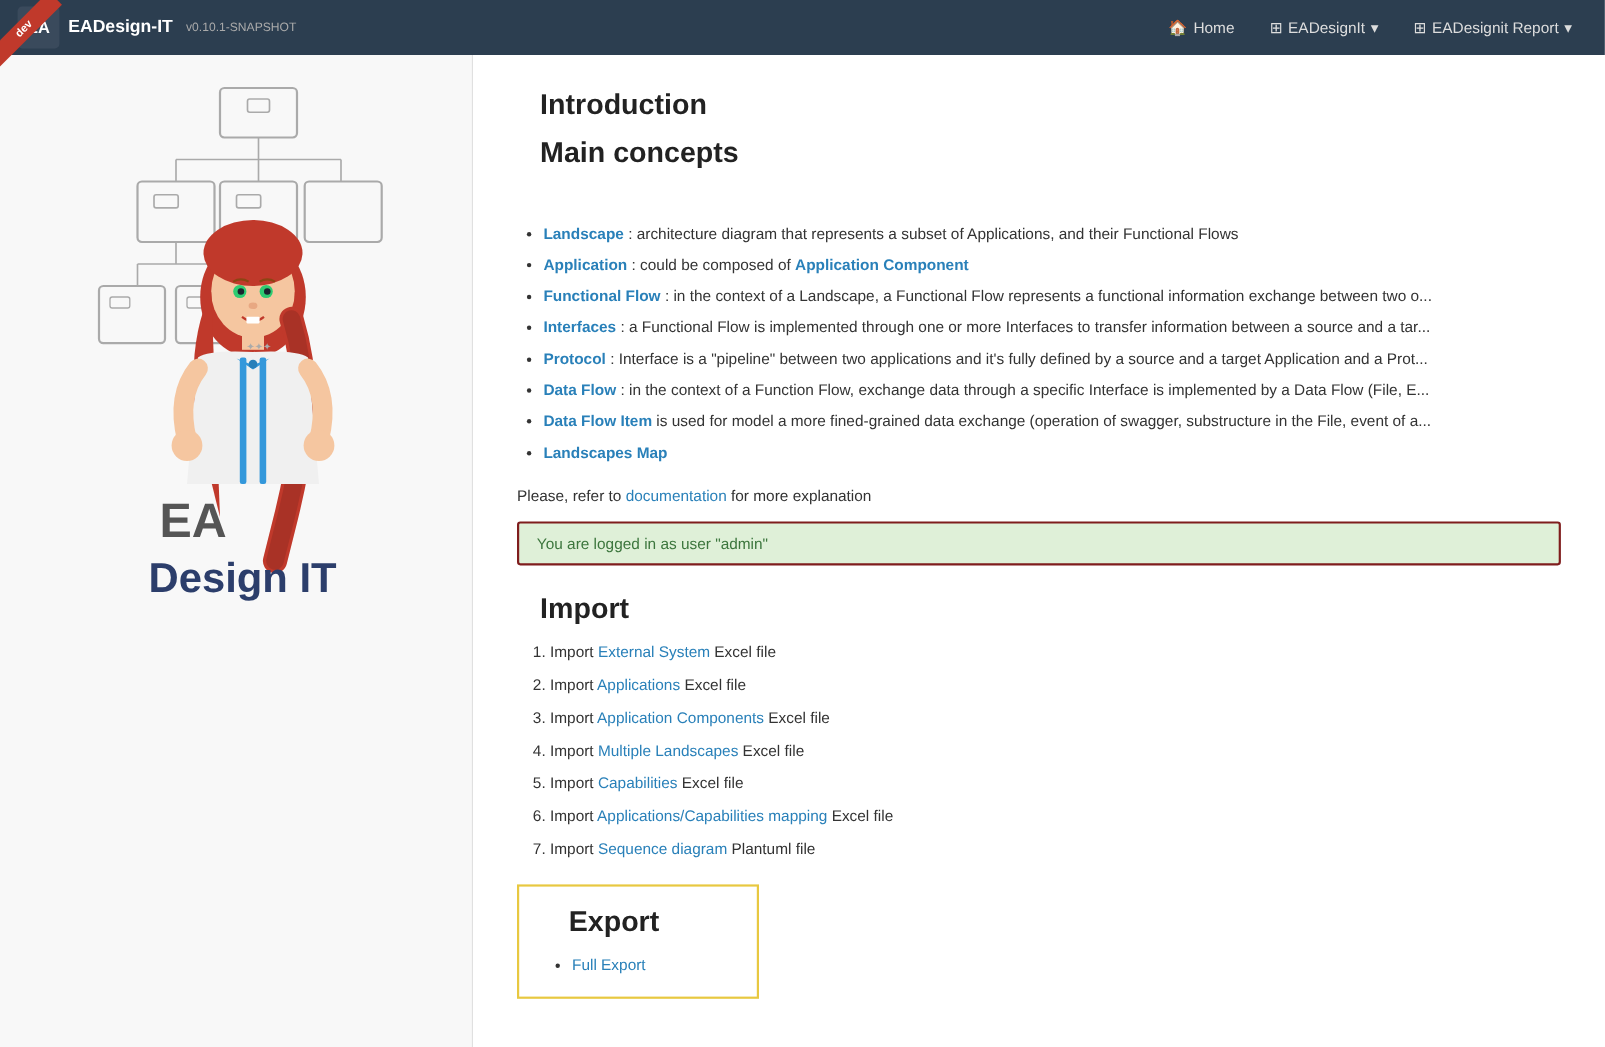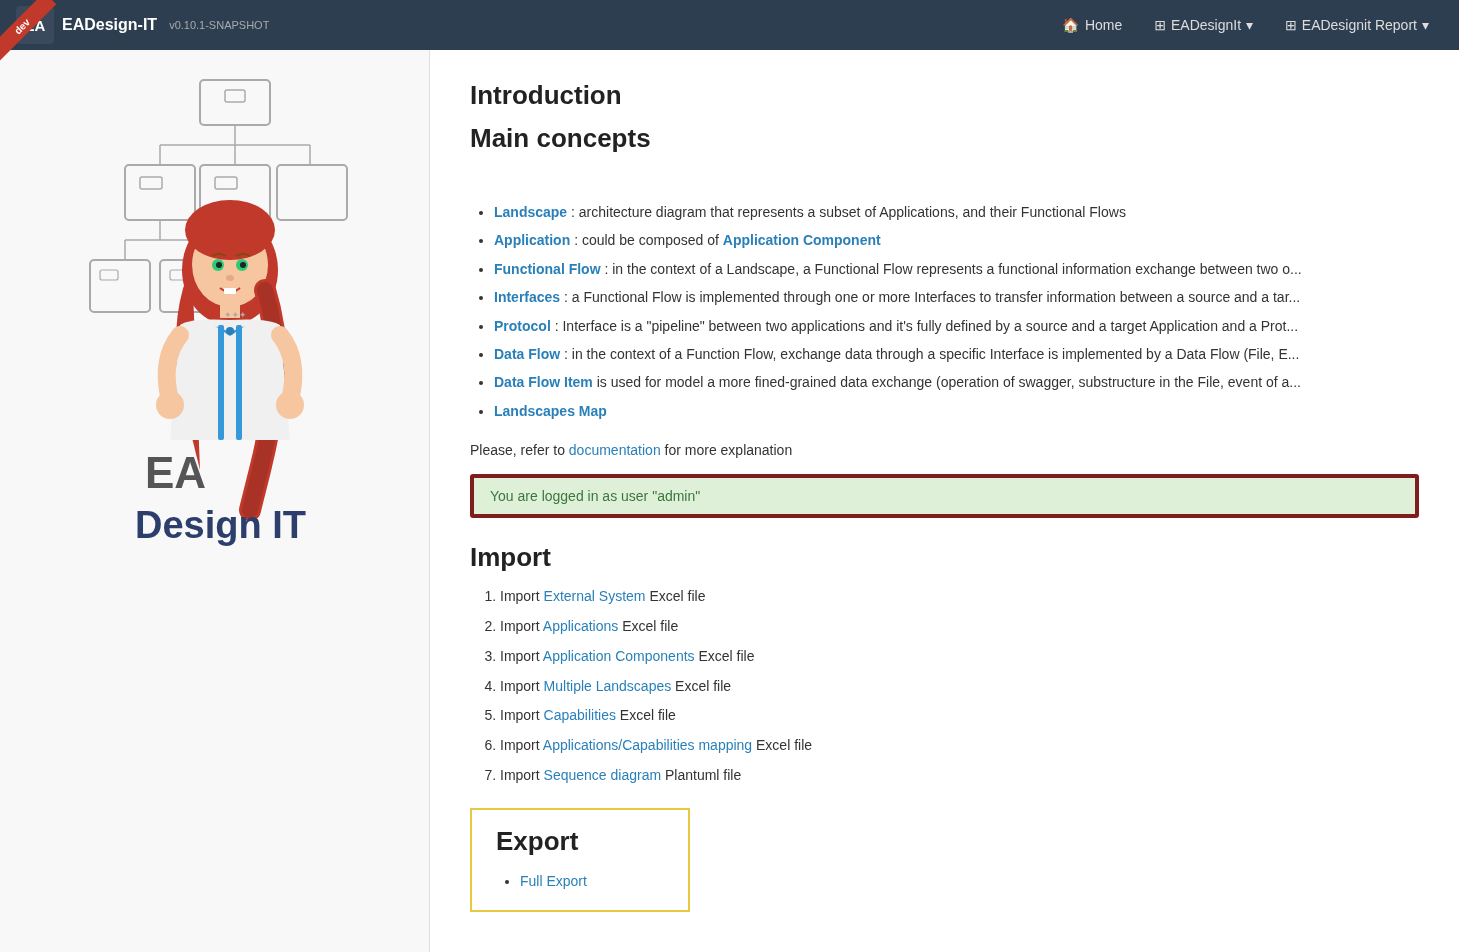--- a/index.html
+++ b/index.html
@@ -121,20 +121,21 @@
       font-size: 42px;
       font-weight: bold;
       color: #222;
       margin-bottom: 20px;
     }
     .section-title {
       font-size: 26px;
       font-weight: bold;
       color: #222;
       margin-bottom: 12px;
+      margin-left: 21px;
     }
     .intro-text {
       font-size: 14px;
       color: #333;
       margin-bottom: 20px;
       line-height: 1.6;
     }
     .concept-list {
       list-style: disc;
       padding-left: 24px;
@@ -149,21 +150,21 @@
     .link { color: #2980b9; text-decoration: none; cursor: pointer; }
     .link-bold { font-weight: bold; }
 
     .doc-line {
       margin-bottom: 16px;
       font-size: 14px;
     }
 
     .alert-success {
       background: #dff0d8;
-      border: 4px solid #7f1d1d;
+      border: 2px solid #7f1d1d;
       color: #3c763d;
       padding: 10px 16px;
       border-radius: 3px;
       margin-bottom: 24px;
       font-size: 14px;
     }
 
     .import-list {
       list-style: decimal;
       padding-left: 30px;

